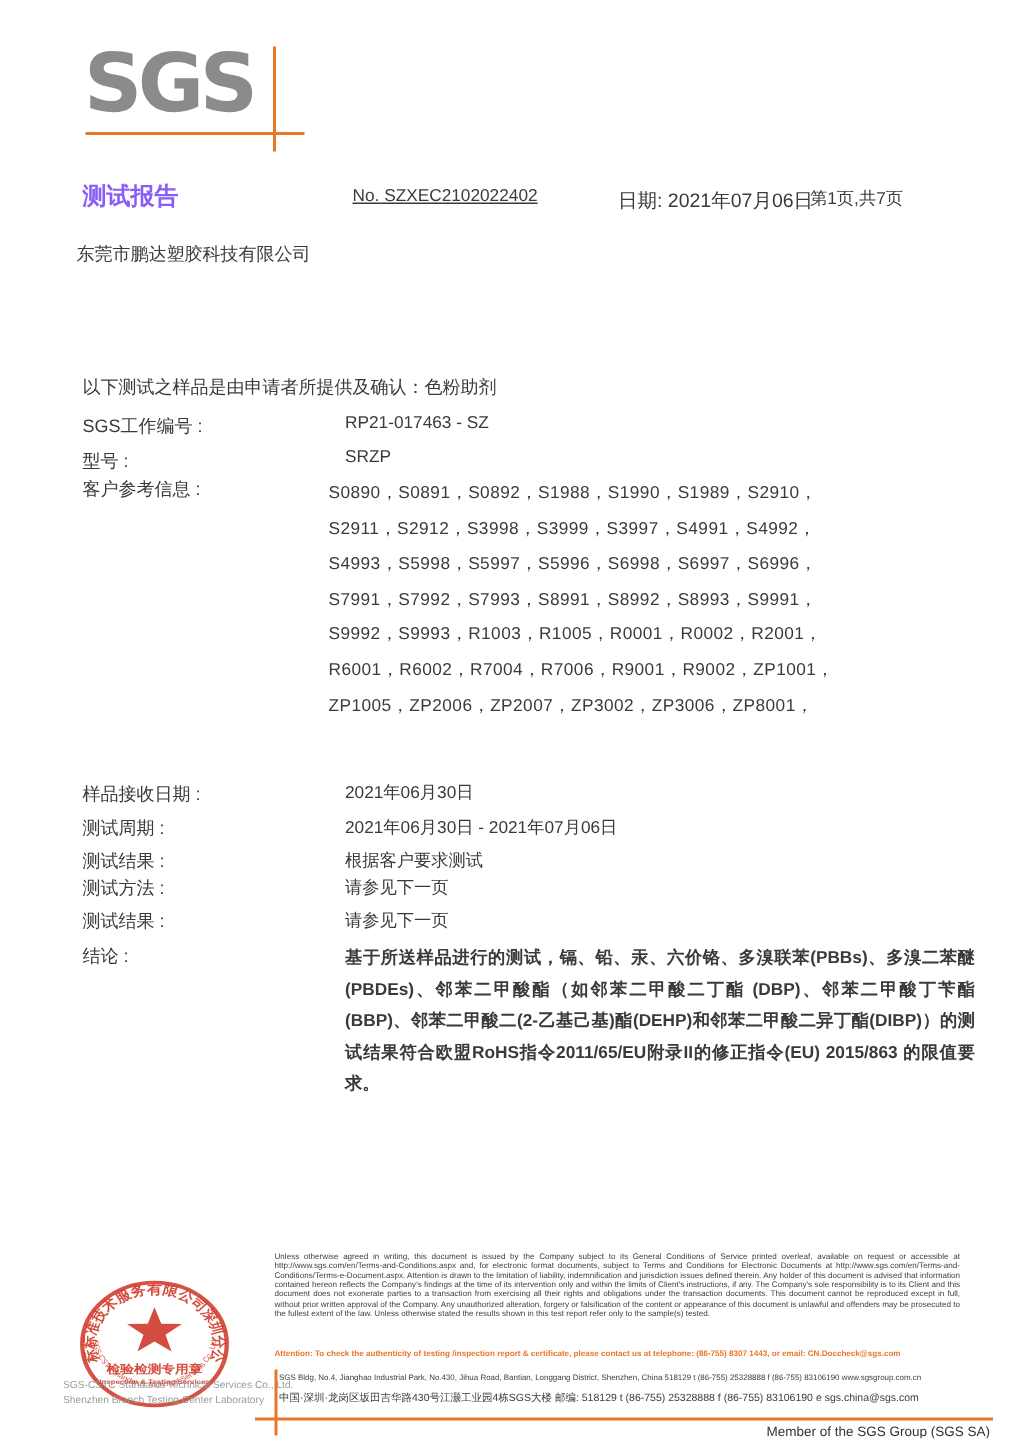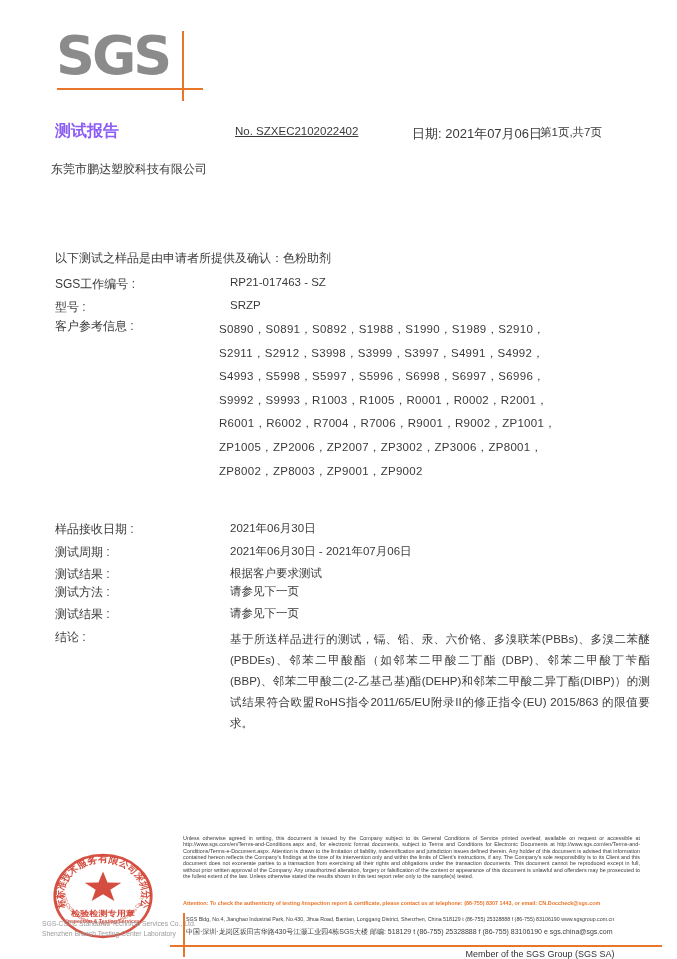--- a/index.html
+++ b/index.html
@@ -21,35 +21,35 @@
 
   .applicant-name{left:51px;top:161px;font-size:12px;}
   .applicant-addr{left:55px;top:184px;font-size:12px;}
   .intro-line{left:55px;top:250px;font-size:12px;}
 
   .flabel{position:absolute;left:55px;font-size:12px;white-space:nowrap;}
   .fvalue{position:absolute;left:230px;font-size:11.5px;white-space:nowrap;}
   .ref-lines{position:absolute;left:219px;top:318px;font-size:11.5px;line-height:23.6px;
              letter-spacing:0.3px;}
   .conclusion-text{position:absolute;left:230px;top:629px;width:420px;font-size:11.5px;
-                   line-height:21px;white-space:normal;text-align:justify;}
+                   line-height:21px;white-space:normal;text-align:justify;font-weight:bold;}
 
   
   .stamp{left:50px;top:851px;}
   .company-grey1{left:42px;top:920px;font-size:6.8px;color:#9b9b9b;}
   .company-grey2{left:42px;top:930px;font-size:6.8px;color:#9b9b9b;}
   .disclaimer{left:183px;top:835px;width:457px;font-size:5.4px;line-height:6.35px;
               color:#3d3d3d;text-align:justify;}
   .attention{left:183px;top:900px;width:457px;font-size:5.4px;line-height:6.6px;
              color:#e8762a;font-weight:bold;}
   .addr-en{left:186px;top:916px;width:474px;font-size:5.3px;color:#3d3d3d;white-space:nowrap;}
   .addr-cn{left:186px;top:927px;width:474px;font-size:7px;color:#3d3d3d;white-space:nowrap;}
   .footer-vline{left:183px;top:913px;width:1.5px;height:44px;background:#e8762a;}
   .footer-rule{left:170px;top:945px;width:492px;height:2px;background:#e8762a;}
-  .member-text{left:420px;top:949px;width:240px;font-size:9px;color:#333;text-align:center;}
+  .member-text{left:420px;top:949px;width:240px;font-size:9px;color:#333;text-align:right;}
 </style>
 </head>
 <body>
 
 <div class="page">
 
   <div class="abs logo-text">SGS</div>
   <div class="abs reg-hline"></div>
   <div class="abs reg-vline"></div>
 
@@ -66,24 +66,24 @@
   <div class="fvalue" style="top:276px">RP21-017463 - SZ</div>
 
   <div class="flabel" style="top:299px">型号 :</div>
   <div class="fvalue" style="top:299px">SRZP</div>
 
   <div class="flabel" style="top:318px">客户参考信息 :</div>
   <div class="ref-lines">
     <div>S0890，S0891，S0892，S1988，S1990，S1989，S2910，</div>
     <div>S2911，S2912，S3998，S3999，S3997，S4991，S4992，</div>
     <div>S4993，S5998，S5997，S5996，S6998，S6997，S6996，</div>
+    <div>S7991，S7992，S7993，S8991，S8992，S8993，S9991，</div>
     <div>S9992，S9993，R1003，R1005，R0001，R0002，R2001，</div>
     <div>R6001，R6002，R7004，R7006，R9001，R9002，ZP1001，</div>
     <div>ZP1005，ZP2006，ZP2007，ZP3002，ZP3006，ZP8001，</div>
-    <div>ZP8002，ZP8003，ZP9001，ZP9002</div>
   </div>
 
   <div class="flabel" style="top:521px">样品接收日期 :</div>
   <div class="fvalue" style="top:521px">2021年06月30日</div>
 
   <div class="flabel" style="top:544px">测试周期 :</div>
   <div class="fvalue" style="top:544px">2021年06月30日 - 2021年07月06日</div>
 
   <div class="flabel" style="top:566px">测试结果 :</div>
   <div class="fvalue" style="top:566px">根据客户要求测试</div>

